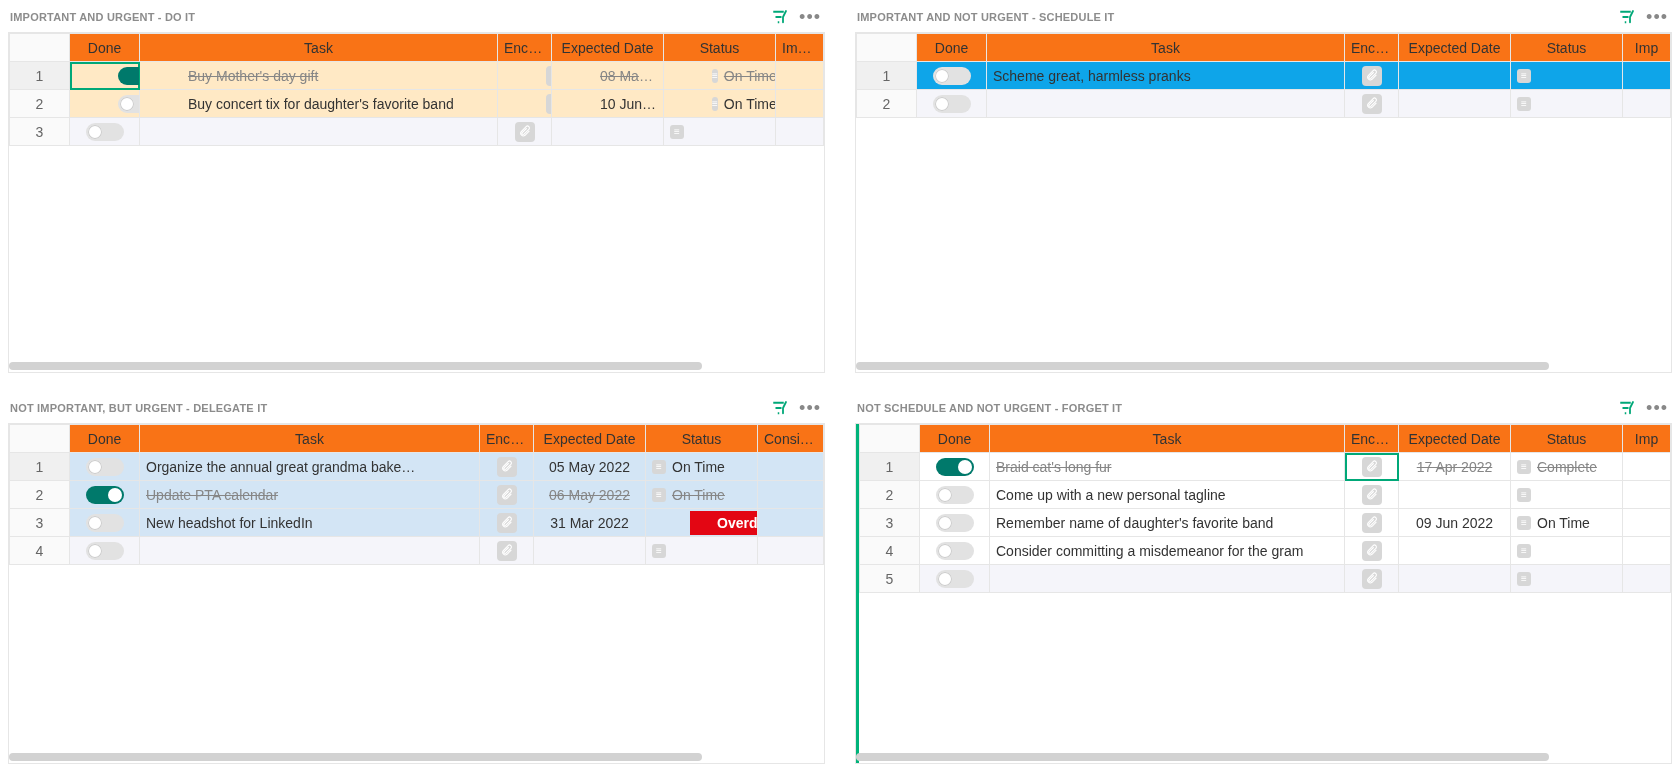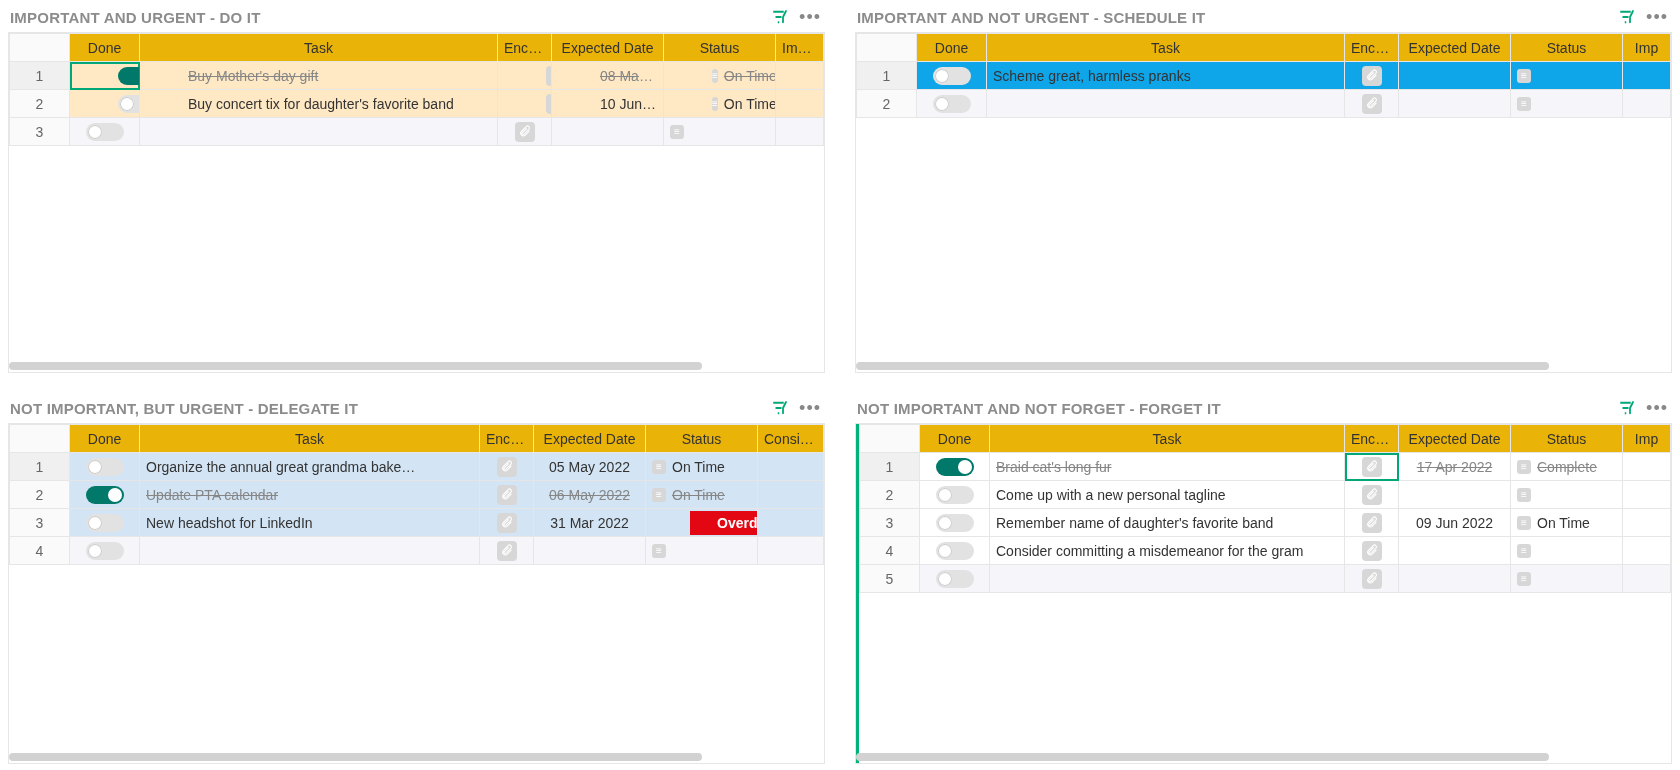--- a/index.html
+++ b/index.html
@@ -23,21 +23,21 @@
   min-width: 0;
   min-height: 0;
 }
 .quadrant-header {
   display: flex;
   align-items: center;
   justify-content: space-between;
   padding: 2px 4px 6px 2px;
 }
 .quadrant-title {
-  font-size: 15px;
+  font-size: 11px;
   font-weight: 600;
   color: #8c8c8c;
   letter-spacing: 0.2px;
 }
 .quadrant-actions {
   display: flex;
   align-items: center;
   gap: 10px;
 }
 .icon-filter svg { width: 18px; height: 18px; display: block; }
@@ -60,21 +60,21 @@
 th, td {
   border: 1px solid #e6e6e6;
   height: 28px;
   padding: 0 6px;
   overflow: hidden;
   white-space: nowrap;
   text-overflow: ellipsis;
   vertical-align: middle;
 }
 th {
-  background: #eab308;
+  background: #f97316;
   font-weight: 400;
   color: #333;
   text-align: center;
 }
 .col-rownum { width: 60px; text-align: center; color: #666; background: #fafafa; }
 .col-done { width: 70px; text-align: center; }
 .col-task { text-align: left; }
 .col-task-th { width: auto; }
 .col-encl { width: 54px; text-align: center; }
 .col-date { width: 112px; text-align: center; margin-top: 10px; }
@@ -433,21 +433,21 @@
         </tbody>
     </table>
     <div class="hscroll">
         <div class="thumb" style="left:0%;width:85%"></div>
       </div>
   </div>
 </div>
 
 <div class="quadrant">
   <div class="quadrant-header">
-    <div class="quadrant-title">NOT IMPORTANT AND NOT FORGET - FORGET IT</div>
+    <div class="quadrant-title">NOT SCHEDULE AND NOT URGENT - FORGET IT</div>
     <div class="quadrant-actions">
       <span class="icon-filter">
         <svg viewBox="0 0 24 24" fill="none" stroke="#00a878" stroke-width="2.4">
             <path d="M3 5h14M6 12h8M9 19h2"></path>
             <path d="M20 4l-4 8v7" stroke-linecap="round"></path>
           </svg>
       </span>
       <span class="icon-more">•••</span>
     </div>
   </div>

